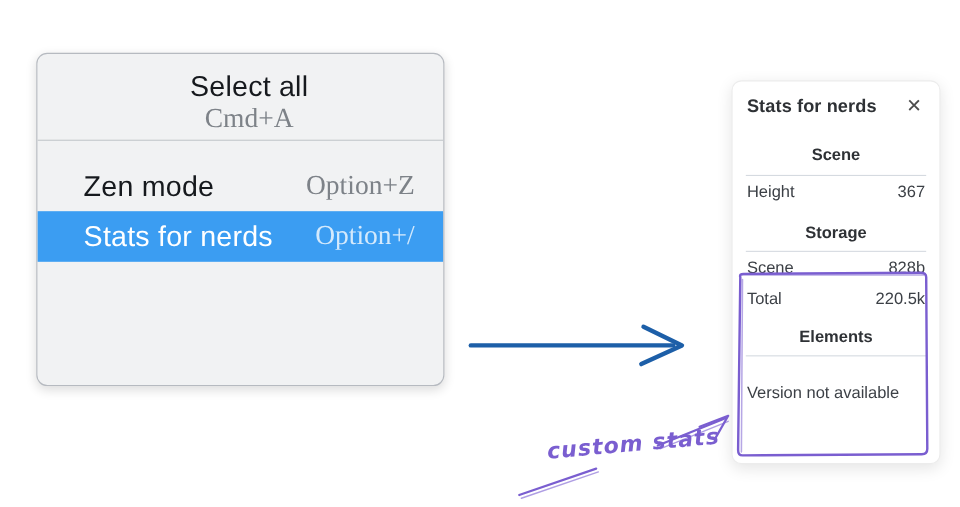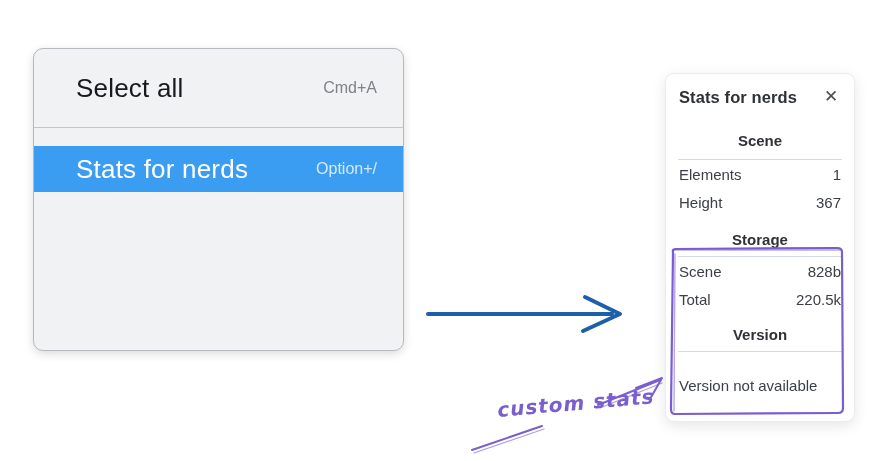--- a/index.html
+++ b/index.html
@@ -20,23 +20,23 @@
     box-shadow:0 3px 10px rgba(0,0,0,.14);
     overflow:hidden;
   }
   .menu-group-top{padding:14px 0;}
   .menu-group-bottom{padding:18px 0;}
   .menu-sep{height:1px;background:#c3c7cb;}
   .menu-item{
     display:flex;justify-content:space-between;align-items:center;
     height:46px;padding:0 26px 0 42px;cursor:default;
   }
-  .menu-group-top .menu-item{height:50px;}
+  .menu-group-top .menu-item{height:50px;flex-direction:column;}
   .mi-label{font-size:26px;color:#16191d;letter-spacing:.2px;}
-  .mi-shortcut{font-size:16px;color:#7d8288;}
+  .mi-shortcut{font-size:25px;color:#7d8288;font-family:Liberation Serif, serif;}
   .menu-item.highlighted{background:var(--menu-highlight);}
   .menu-item.highlighted .mi-label{color:#ffffff;}
   .menu-item.highlighted .mi-shortcut{color:rgba(255,255,255,.78);}
 
   
   .stats-panel{
     position:absolute;left:665px;top:73px;width:190px;height:349px;
     background:#ffffff;border:1px solid #ececec;border-radius:9px;
     box-shadow:0 4px 14px rgba(0,0,0,.10);
     color:#3c4046;font-size:15px;
@@ -81,56 +81,56 @@
 
   <div class="context-menu">
     <div class="menu-group-top">
       <div class="menu-item">
         <span class="mi-label">Select all</span>
         <span class="mi-shortcut">Cmd+A</span>
       </div>
     </div>
     <div class="menu-sep"></div>
     <div class="menu-group-bottom">
+      <div class="menu-item">
+        <span class="mi-label">Zen mode</span>
+        <span class="mi-shortcut">Option+Z</span>
+      </div>
       <div class="menu-item highlighted">
         <span class="mi-label">Stats for nerds</span>
         <span class="mi-shortcut">Option+/</span>
       </div>
     </div>
   </div>
 
   <div class="stats-panel">
     <div class="panel-header">
       <span class="panel-title">Stats for nerds</span>
       <span class="panel-close">✕</span>
     </div>
 
     <div class="sec-header scene">Scene</div>
     <div class="sec-hr"></div>
     <div class="stat-row">
-      <span>Elements</span>
-      <span class="val">1</span>
-    </div>
-    <div class="stat-row">
       <span>Height</span>
       <span class="val">367</span>
     </div>
 
     <div class="sec-header storage">Storage</div>
     <div class="sec-hr tight"></div>
     <div class="stat-row">
       <span>Scene</span>
       <span class="val">828b</span>
     </div>
     <div class="stat-row">
       <span>Total</span>
       <span class="val">220.5k</span>
     </div>
 
-    <div class="sec-header version">Version</div>
+    <div class="sec-header version">Elements</div>
     <div class="sec-hr tight"></div>
     <div class="version-note">Version not available</div>
   </div>
 
   <svg class="overlay" viewBox="0 0 873 461">
 
     <g stroke="var(--arrow-blue)" stroke-width="4" fill="none" stroke-linecap="round" stroke-linejoin="round">
       <path d="M428 314 H612"></path>
       <path d="M585 297 L620 314 L583 331"></path>
     </g>

